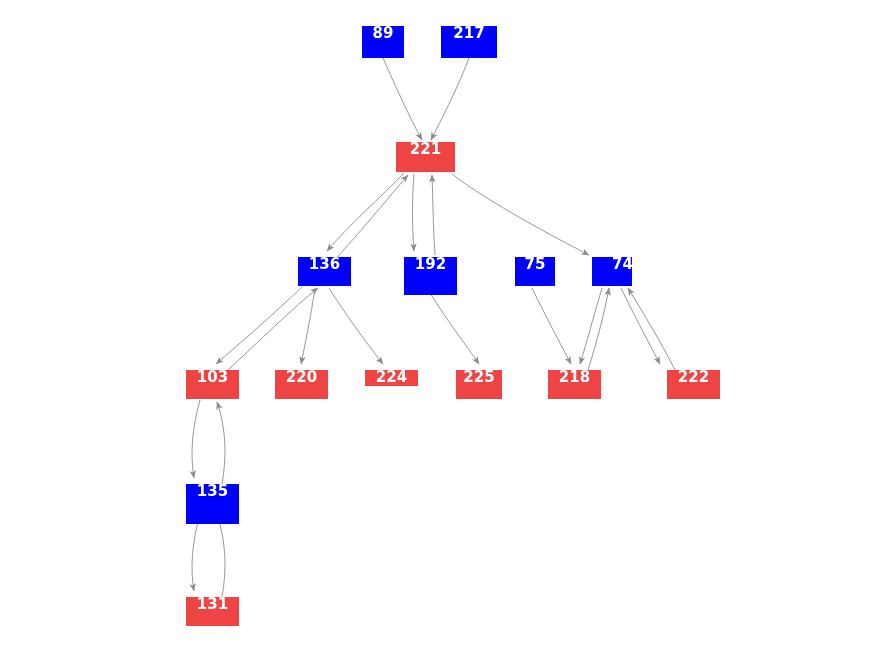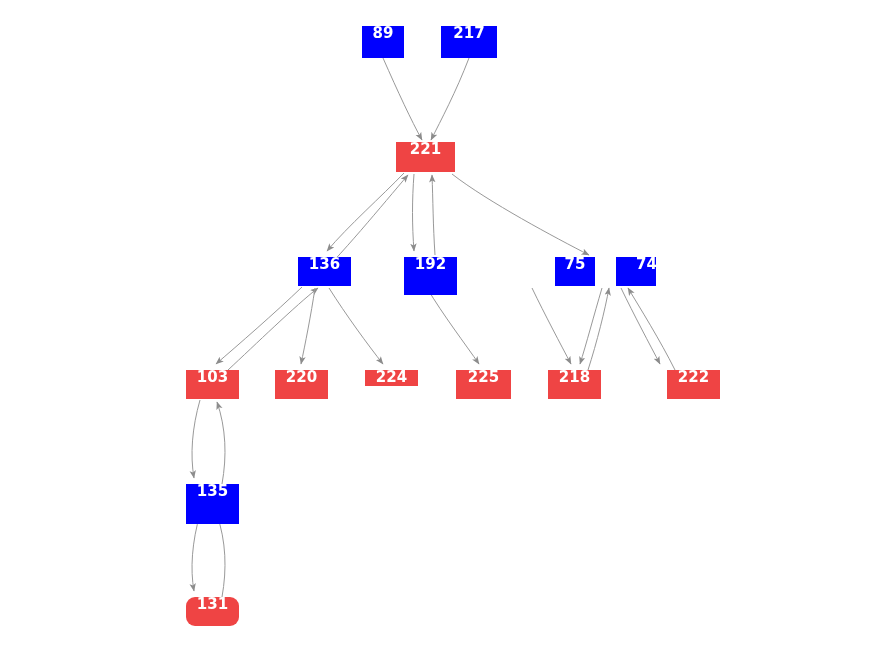--- a/index.html
+++ b/index.html
@@ -57,44 +57,44 @@
       </div>
       <div class="node red" style="left: 396px; top: 142px; width: 59px; height: 30px;">
         <span class="node-label">221</span>
       </div>
       <div class="node blue" style="left: 298px; top: 257px; width: 53px; height: 29px;">
         <span class="node-label">136</span>
       </div>
       <div class="node blue" style="left: 404px; top: 257px; width: 53px; height: 38px;">
         <span class="node-label">192</span>
       </div>
-      <div class="node blue" style="left: 515px; top: 257px; width: 40px; height: 29px; margin-left: 40px;">
+      <div class="node blue" style="left: 515px; top: 257px; width: 40px; height: 29px;">
         <span class="node-label">75</span>
       </div>
-      <div class="node blue" style="left: 616px; top: 257px; width: 40px; height: 29px; padding-left: 21px;">
+      <div class="node blue" style="left: 592px; top: 257px; width: 40px; height: 29px; padding-left: 21px;">
         <span class="node-label">74</span>
       </div>
       <div class="node red" style="left: 186px; top: 370px; width: 53px; height: 29px;">
         <span class="node-label">103</span>
       </div>
       <div class="node red" style="left: 275px; top: 370px; width: 53px; height: 29px;">
         <span class="node-label">220</span>
       </div>
       <div class="node red" style="left: 365px; top: 370px; width: 53px; height: 16px;">
         <span class="node-label">224</span>
       </div>
-      <div class="node red" style="left: 456px; top: 370px; width: 55px; height: 29px;">
+      <div class="node red" style="left: 456px; top: 370px; width: 46px; height: 29px;">
         <span class="node-label">225</span>
       </div>
       <div class="node red" style="left: 548px; top: 370px; width: 53px; height: 29px;">
         <span class="node-label">218</span>
       </div>
       <div class="node red" style="left: 639px; top: 370px; width: 53px; height: 29px; margin-left: 28px;">
         <span class="node-label">222</span>
       </div>
       <div class="node blue" style="left: 186px; top: 484px; width: 53px; height: 40px;">
         <span class="node-label">135</span>
       </div>
-      <div class="node red" style="left: 186px; top: 597px; width: 53px; height: 29px; border-radius: 9px;">
+      <div class="node red" style="left: 186px; top: 597px; width: 53px; height: 29px;">
         <span class="node-label">131</span>
       </div>
     </div>
 </div>
 
 </body></html>

